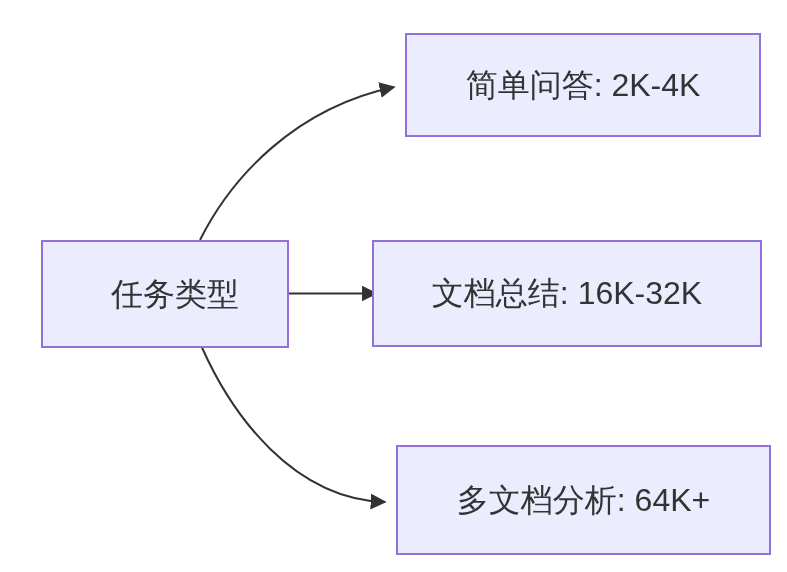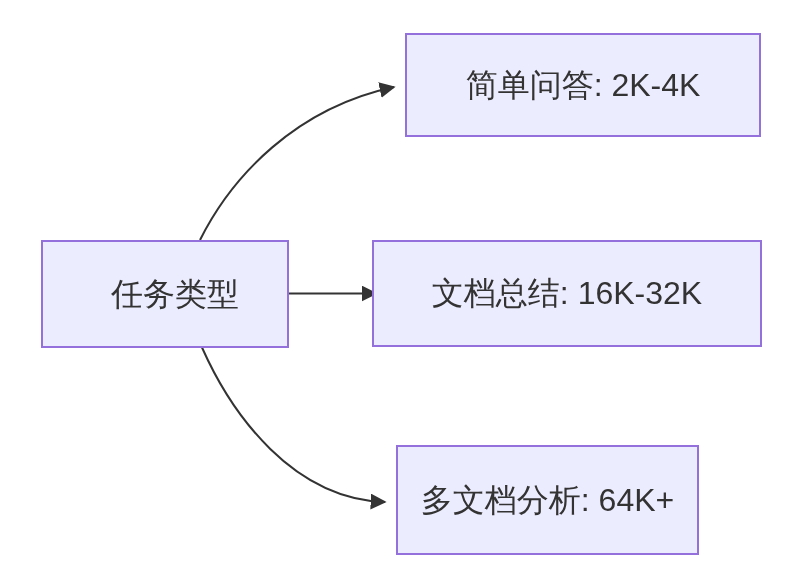--- a/index.html
+++ b/index.html
@@ -50,21 +50,21 @@
       color: var(--text, #333333);
       font-size: 32px;
       line-height: 1.2;
       text-align: center;
       white-space: nowrap;
       margin-left: 8px;
     }
     .node-root   { left: 33px;  top: 240px; width: 248px; height: 108px; padding-left: 20px; }
     .node-top    { left: 397px; top: 33px;  width: 356px; height: 104px; }
     .node-middle { left: 364px; top: 240px; width: 390px; height: 107px; }
-    .node-bottom { left: 388px; top: 445px; width: 303px; height: 110px; }
+    .node-bottom { left: 388px; top: 445px; width: 375px; height: 110px; }
   </style>
 </head>
 <body>
 
 <div class="canvas">
 
   <svg class="edges" viewBox="0 0 787 572" xmlns="http://www.w3.org/2000/svg">
     <defs>
       <marker id="arrow" viewBox="0 0 10 10" refX="9" refY="5" markerWidth="8" markerHeight="8" orient="auto">
         <path class="arrowhead" d="M0,0 L10,5 L0,10 z"></path>

